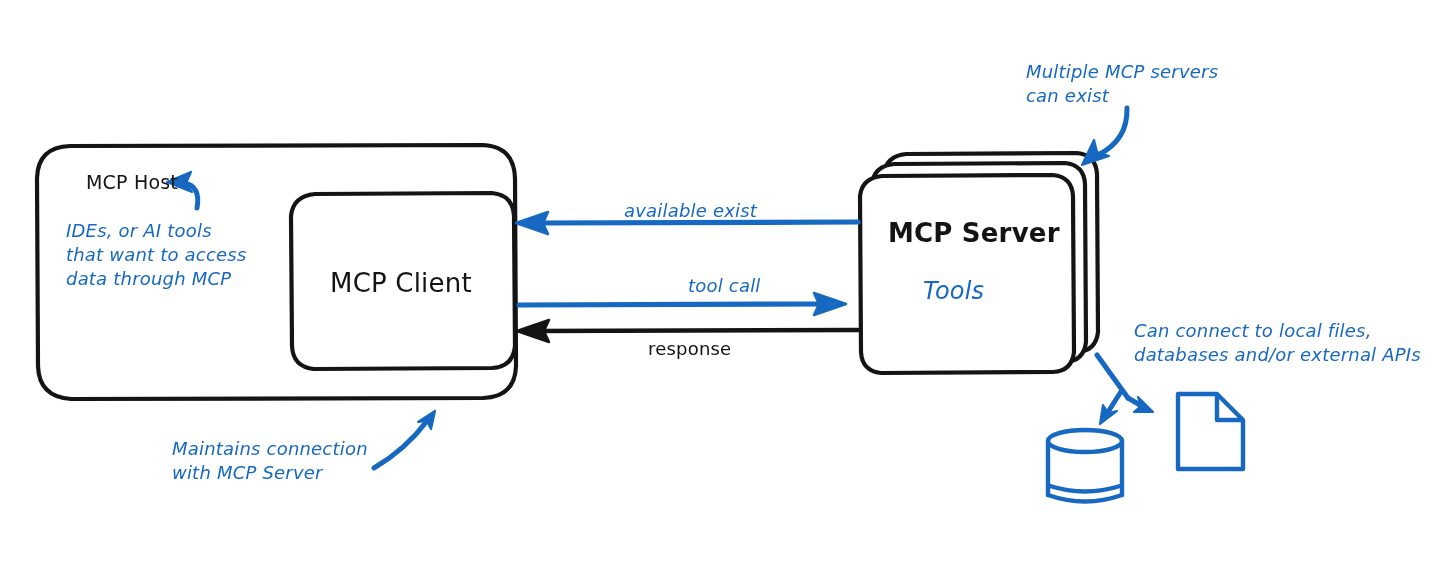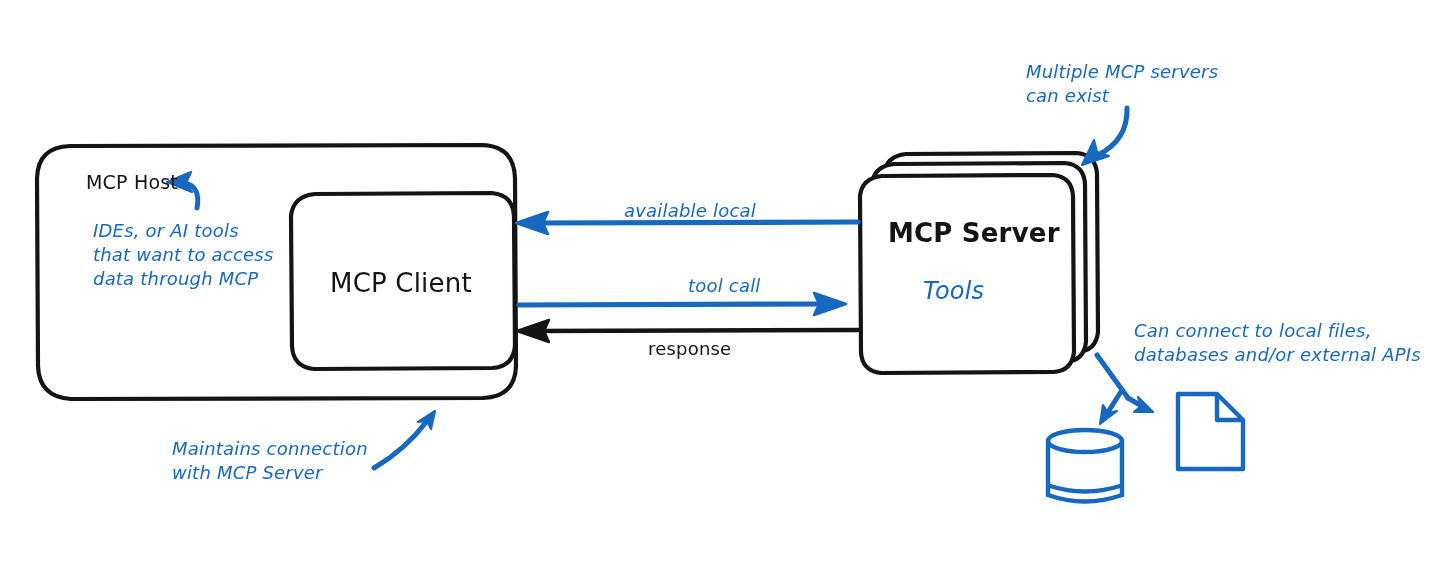--- a/index.html
+++ b/index.html
@@ -38,21 +38,21 @@
   }
   .blue-text {
     color: #1668c1;
     font-family: "DejaVu Sans", sans-serif;
     font-style: italic;
   }
   .t-host      { left: 66px;  top: 170px; font-size: 19px; margin-left: 20px; }
   .t-client    { left: 330px; top: 266px; font-size: 26px; }
   .t-server    { left: 888px; top: 216px; font-size: 26px; font-weight: bold; }
   .t-tools     { left: 923px; top: 268px; font-size: 24px; margin-top: 8px; }
-  .t-hostdesc  { left: 66px;  top: 219px; font-size: 18px; margin-left: 27px; }
+  .t-hostdesc  { left: 66px;  top: 219px; font-size: 18px; }
   .t-avail     { left: 624px; top: 199px; font-size: 18px; }
   .t-toolcall  { left: 648px; top: 274px; font-size: 18px; margin-left: 40px; }
   .t-response  { left: 648px; top: 337px; font-size: 18px; text-align: right; }
   .t-multi     { left: 1026px;top: 60px;  font-size: 18px; }
   .t-maintain  { left: 172px; top: 437px; font-size: 18px; }
   .t-canconn   { left: 1134px;top: 319px; font-size: 18px; }
 </style>
 </head>
 <body>
 
@@ -129,21 +129,21 @@
   <div class="lbl blue-text t-hostdesc">IDEs, or AI tools
 that want to access
 data through MCP</div>
 
   <div class="lbl black-text t-client">MCP Client</div>
 
   <div class="lbl black-text t-server">MCP Server</div>
 
   <div class="lbl blue-text t-tools">Tools</div>
 
-  <div class="lbl blue-text t-avail">available local</div>
+  <div class="lbl blue-text t-avail">available exist</div>
 
   <div class="lbl blue-text t-toolcall">tool call</div>
 
   <div class="lbl black-text t-response">response</div>
 
   <div class="lbl blue-text t-multi">Multiple MCP servers
 can exist</div>
 
   <div class="lbl blue-text t-canconn">Can connect to local files,
 databases and/or external APIs</div>

